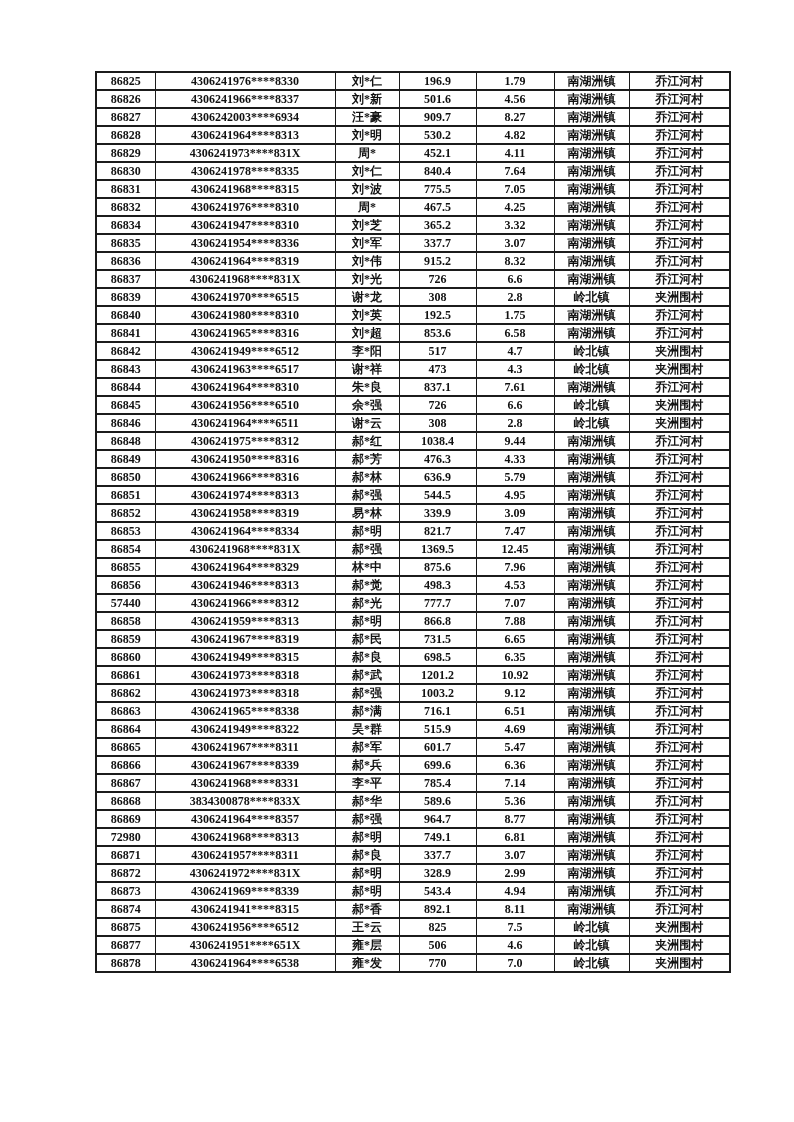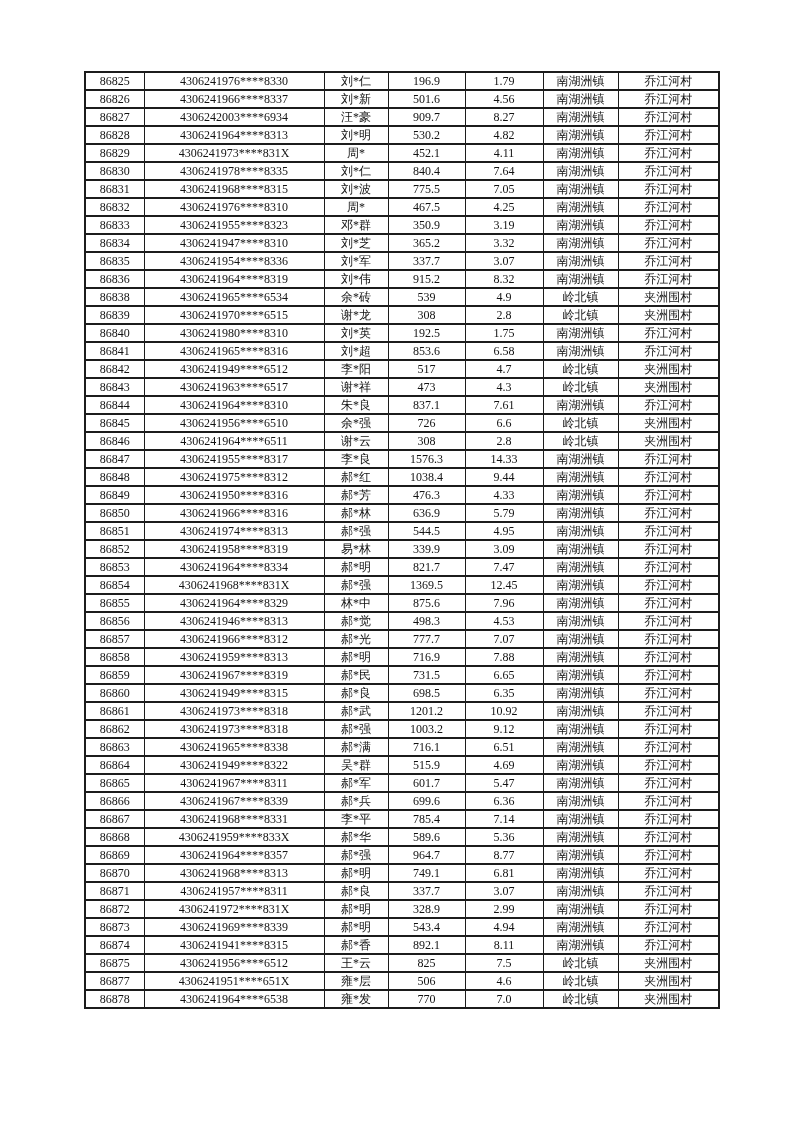--- a/index.html
+++ b/index.html
@@ -10,26 +10,27 @@
   .page {
     position: relative;
     width: 794px;
     height: 1122px;
     background: #ffffff;
     overflow: hidden;
     font-family: "Liberation Serif", "DejaVu Serif", serif;
   }
   .subsidy-table {
     position: absolute;
-    left: 84px;
+    left: 95px;
     top: 71px;
     width: 634px;
     border-collapse: collapse;
     table-layout: fixed;
     border: 2px solid #1c1c1c;
+    font-weight: bold;
   }
   .subsidy-table td {
     border-top: 2px solid #1c1c1c;
     border-bottom: 2px solid #1c1c1c;
     border-left: 1px solid #1c1c1c;
     border-right: 1px solid #1c1c1c;
     height: 16px;
     padding: 0;
     text-align: center;
     vertical-align: middle;
@@ -121,29 +122,20 @@
         <tr>
           <td>86832</td>
           <td>4306241976****8310</td>
           <td>周*</td>
           <td>467.5</td>
           <td>4.25</td>
           <td>南湖洲镇</td>
           <td>乔江河村</td>
         </tr>
         <tr>
-          <td>86833</td>
-          <td>4306241955****8323</td>
-          <td>邓*群</td>
-          <td>350.9</td>
-          <td>3.19</td>
-          <td>南湖洲镇</td>
-          <td>乔江河村</td>
-        </tr>
-        <tr>
           <td>86834</td>
           <td>4306241947****8310</td>
           <td>刘*芝</td>
           <td>365.2</td>
           <td>3.32</td>
           <td>南湖洲镇</td>
           <td>乔江河村</td>
         </tr>
         <tr>
           <td>86835</td>
@@ -157,27 +149,27 @@
         <tr>
           <td>86836</td>
           <td>4306241964****8319</td>
           <td>刘*伟</td>
           <td>915.2</td>
           <td>8.32</td>
           <td>南湖洲镇</td>
           <td>乔江河村</td>
         </tr>
         <tr>
-          <td>86838</td>
-          <td>4306241965****6534</td>
-          <td>余*砖</td>
-          <td>539</td>
-          <td>4.9</td>
-          <td>岭北镇</td>
-          <td>夹洲围村</td>
+          <td>86837</td>
+          <td>4306241968****831X</td>
+          <td>刘*光</td>
+          <td>726</td>
+          <td>6.6</td>
+          <td>南湖洲镇</td>
+          <td>乔江河村</td>
         </tr>
         <tr>
           <td>86839</td>
           <td>4306241970****6515</td>
           <td>谢*龙</td>
           <td>308</td>
           <td>2.8</td>
           <td>岭北镇</td>
           <td>夹洲围村</td>
         </tr>
@@ -238,29 +230,20 @@
         <tr>
           <td>86846</td>
           <td>4306241964****6511</td>
           <td>谢*云</td>
           <td>308</td>
           <td>2.8</td>
           <td>岭北镇</td>
           <td>夹洲围村</td>
         </tr>
         <tr>
-          <td>86847</td>
-          <td>4306241955****8317</td>
-          <td>李*良</td>
-          <td>1576.3</td>
-          <td>14.33</td>
-          <td>南湖洲镇</td>
-          <td>乔江河村</td>
-        </tr>
-        <tr>
           <td>86848</td>
           <td>4306241975****8312</td>
           <td>郝*红</td>
           <td>1038.4</td>
           <td>9.44</td>
           <td>南湖洲镇</td>
           <td>乔江河村</td>
         </tr>
         <tr>
           <td>86849</td>
@@ -328,33 +311,33 @@
         <tr>
           <td>86856</td>
           <td>4306241946****8313</td>
           <td>郝*觉</td>
           <td>498.3</td>
           <td>4.53</td>
           <td>南湖洲镇</td>
           <td>乔江河村</td>
         </tr>
         <tr>
-          <td>86857</td>
+          <td>57440</td>
           <td>4306241966****8312</td>
           <td>郝*光</td>
           <td>777.7</td>
           <td>7.07</td>
           <td>南湖洲镇</td>
           <td>乔江河村</td>
         </tr>
         <tr>
           <td>86858</td>
           <td>4306241959****8313</td>
           <td>郝*明</td>
-          <td>716.9</td>
+          <td>866.8</td>
           <td>7.88</td>
           <td>南湖洲镇</td>
           <td>乔江河村</td>
         </tr>
         <tr>
           <td>86859</td>
           <td>4306241967****8319</td>
           <td>郝*民</td>
           <td>731.5</td>
           <td>6.65</td>
@@ -428,38 +411,38 @@
           <td>86867</td>
           <td>4306241968****8331</td>
           <td>李*平</td>
           <td>785.4</td>
           <td>7.14</td>
           <td>南湖洲镇</td>
           <td>乔江河村</td>
         </tr>
         <tr>
           <td>86868</td>
-          <td>4306241959****833X</td>
+          <td>3834300878****833X</td>
           <td>郝*华</td>
           <td>589.6</td>
           <td>5.36</td>
           <td>南湖洲镇</td>
           <td>乔江河村</td>
         </tr>
         <tr>
           <td>86869</td>
           <td>4306241964****8357</td>
           <td>郝*强</td>
           <td>964.7</td>
           <td>8.77</td>
           <td>南湖洲镇</td>
           <td>乔江河村</td>
         </tr>
         <tr>
-          <td>86870</td>
+          <td>72980</td>
           <td>4306241968****8313</td>
           <td>郝*明</td>
           <td>749.1</td>
           <td>6.81</td>
           <td>南湖洲镇</td>
           <td>乔江河村</td>
         </tr>
         <tr>
           <td>86871</td>
           <td>4306241957****8311</td>

